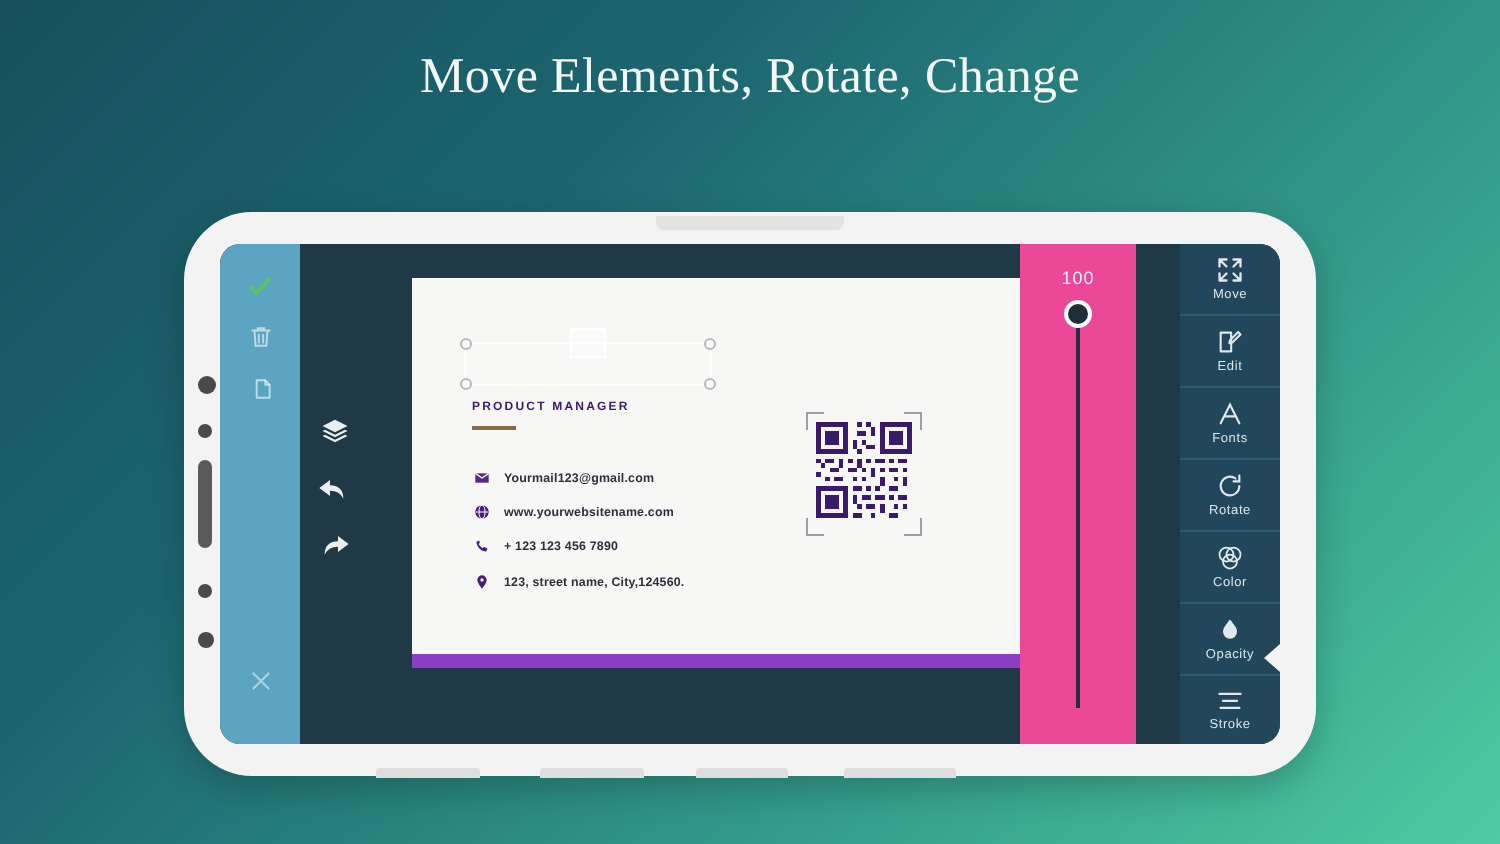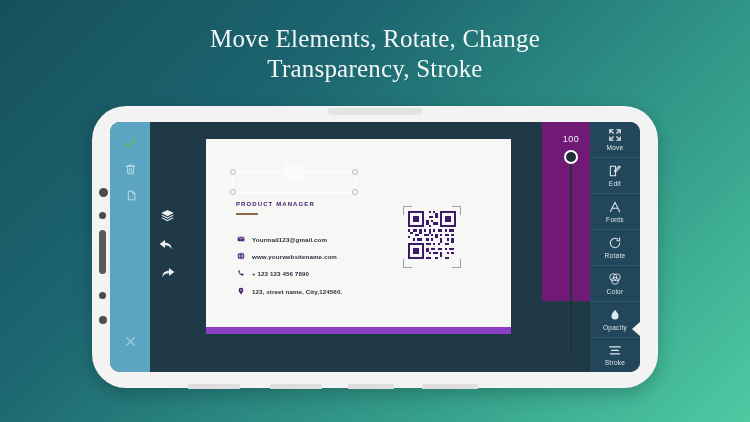--- a/index.html
+++ b/index.html
@@ -123,22 +123,22 @@
   
   #qr-wrap { position: absolute; left: 197px; top: 67px; width: 58px; height: 62px; }
   #qr { position: absolute; left: 5px; top: 5px; width: 48px; height: 48px; }
   .qrbr { position: absolute; width: 9px; height: 9px; border: 1px solid #9aa0a8; }
   .qr-tl { left: 0; top: 0; border-right: none; border-bottom: none; }
   .qr-tr { right: 0; top: 0; border-left: none; border-bottom: none; }
   .qr-bl { left: 0; bottom: 0; border-right: none; border-top: none; }
   .qr-br { right: 0; bottom: 0; border-left: none; border-top: none; }
 
   
-  #slider-panel { position: absolute; left: 432px; top: 0; width: 58px; height: 179px;
-                  background: #701a75; }
+  #slider-panel { position: absolute; left: 400px; top: 0; width: 58px; height: 250px;
+                  background: #ec4899; }
   #slider-value { position: absolute; top: 12px; left: 0; width: 58px; text-align: center;
                   color: #eaf4f8; font-size: 9px; letter-spacing: .5px; }
   #slider-track { position: absolute; left: 28px; top: 32px; width: 2px; height: 200px;
                   background: #22303c; }
   #slider-thumb { position: absolute; left: 22px; top: 28px; width: 14px; height: 14px;
                   border-radius: 50%; background: #1f2f3a; border: 2.5px solid #ffffff; }
 
   
   #right-bar { position: absolute; left: 480px; top: 0; width: 50px; height: 250px;
                background: #23475a; }
@@ -150,21 +150,20 @@
                 border-top: 7px solid transparent; border-bottom: 7px solid transparent;
                 border-right: 8px solid #f3f3f3; }
 </style>
 </head>
 <body>
 
 <div id="stage">
 
   <div id="headline">
     <div>Move Elements, Rotate, Change</div>
-    <div>Transparency, Stroke</div>
   </div>
 
   <div id="phone">
     <div class="notch"></div>
     <div class="btab b1"></div>
     <div class="btab b2"></div>
     <div class="btab b3"></div>
     <div class="btab b4"></div>
     <div class="sidebtn sb1"></div>
     <div class="sidebtn sb2"></div>

